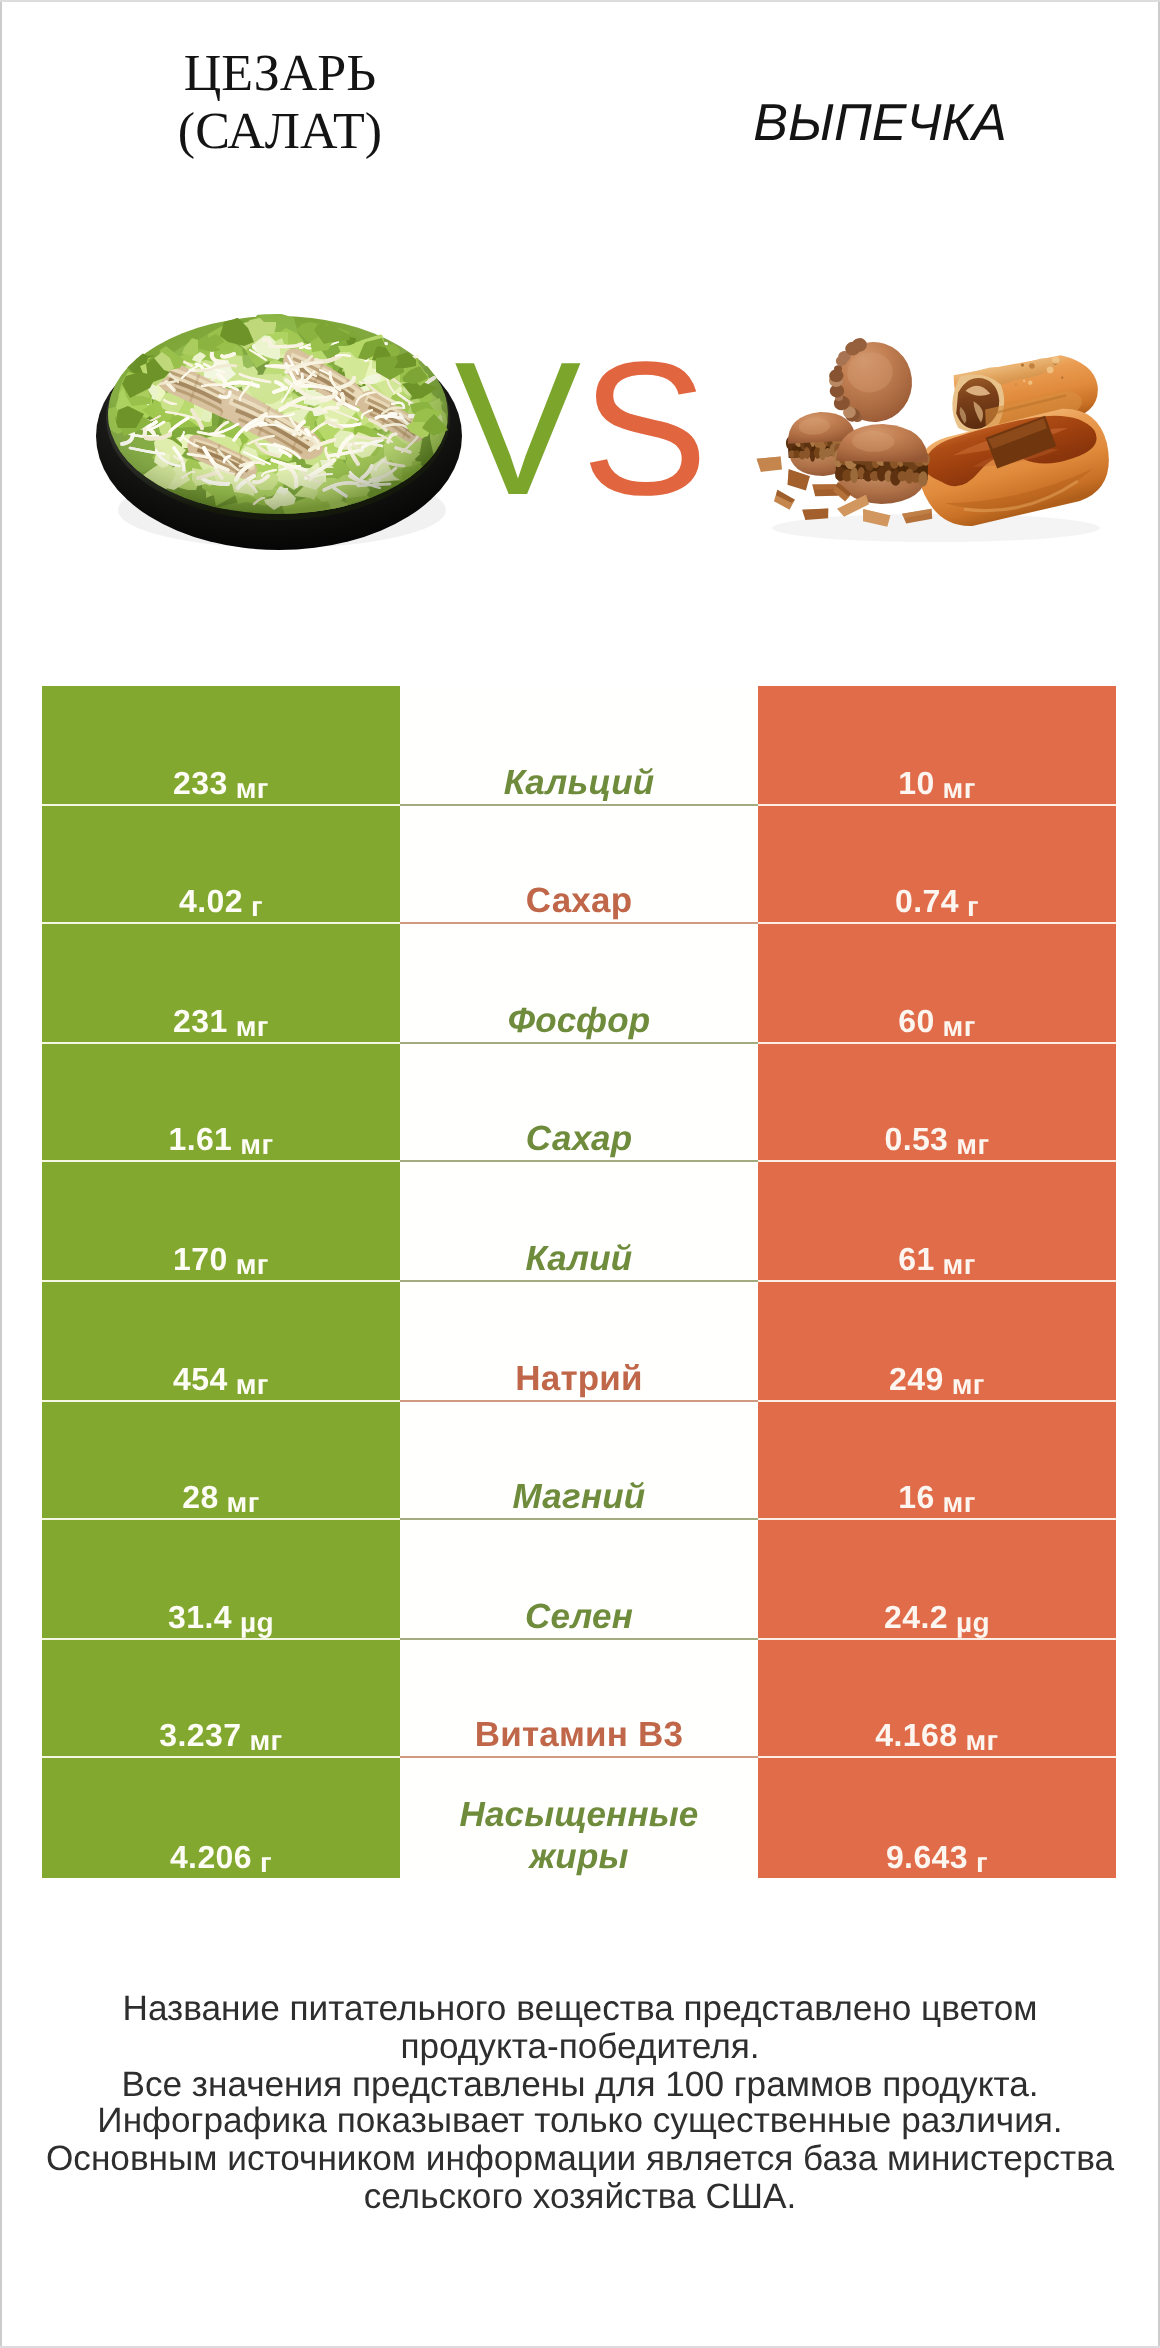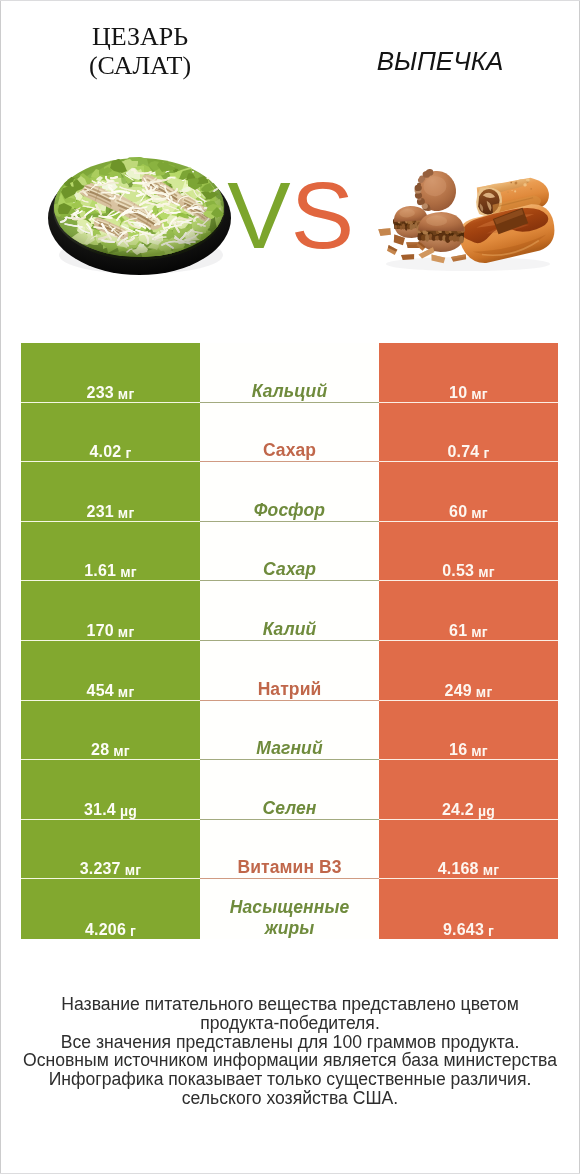--- a/index.html
+++ b/index.html
@@ -1058,17 +1058,17 @@
         <div class="cell right">
           <span>9.643</span>
           <span class="unit">г</span>
         </div>
       </div>
     </div>
   <div class="footer" id="footer">
       <div>Название питательного вещества представлено цветом</div>
       <div>продукта-победителя.</div>
       <div>Все значения представлены для 100 граммов продукта.</div>
+      <div>Инфографика показывает только существенные различия.</div>
       <div>Основным источником информации является база министерства</div>
-      <div>Инфографика показывает только существенные различия.</div>
       <div>сельского хозяйства США.</div>
     </div>
 </div>
 
 </body></html>

